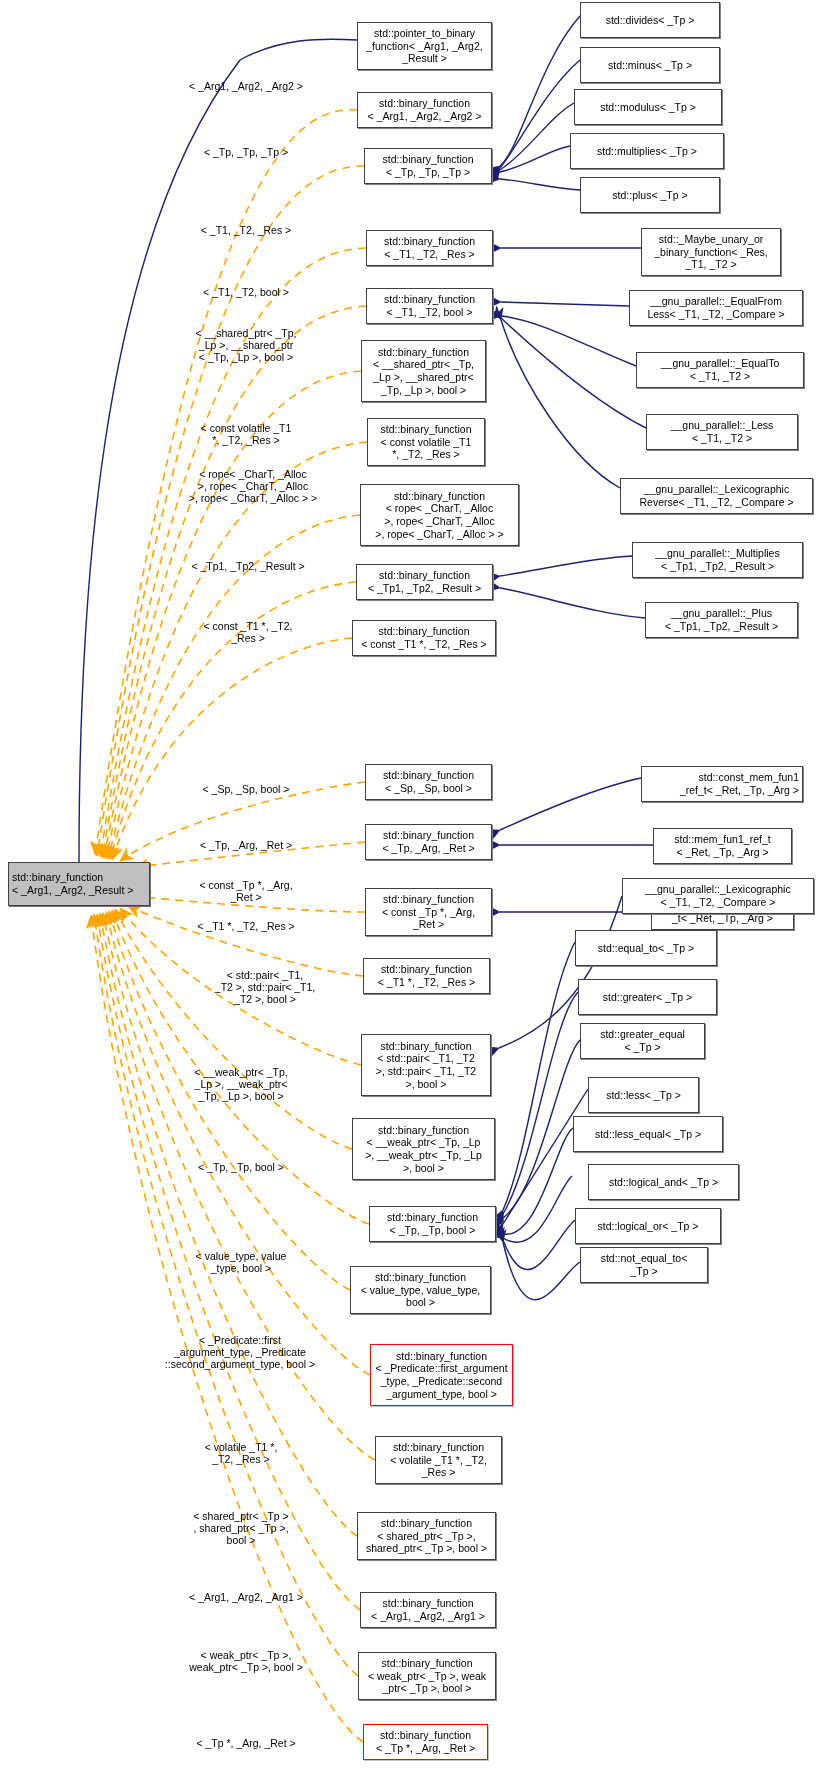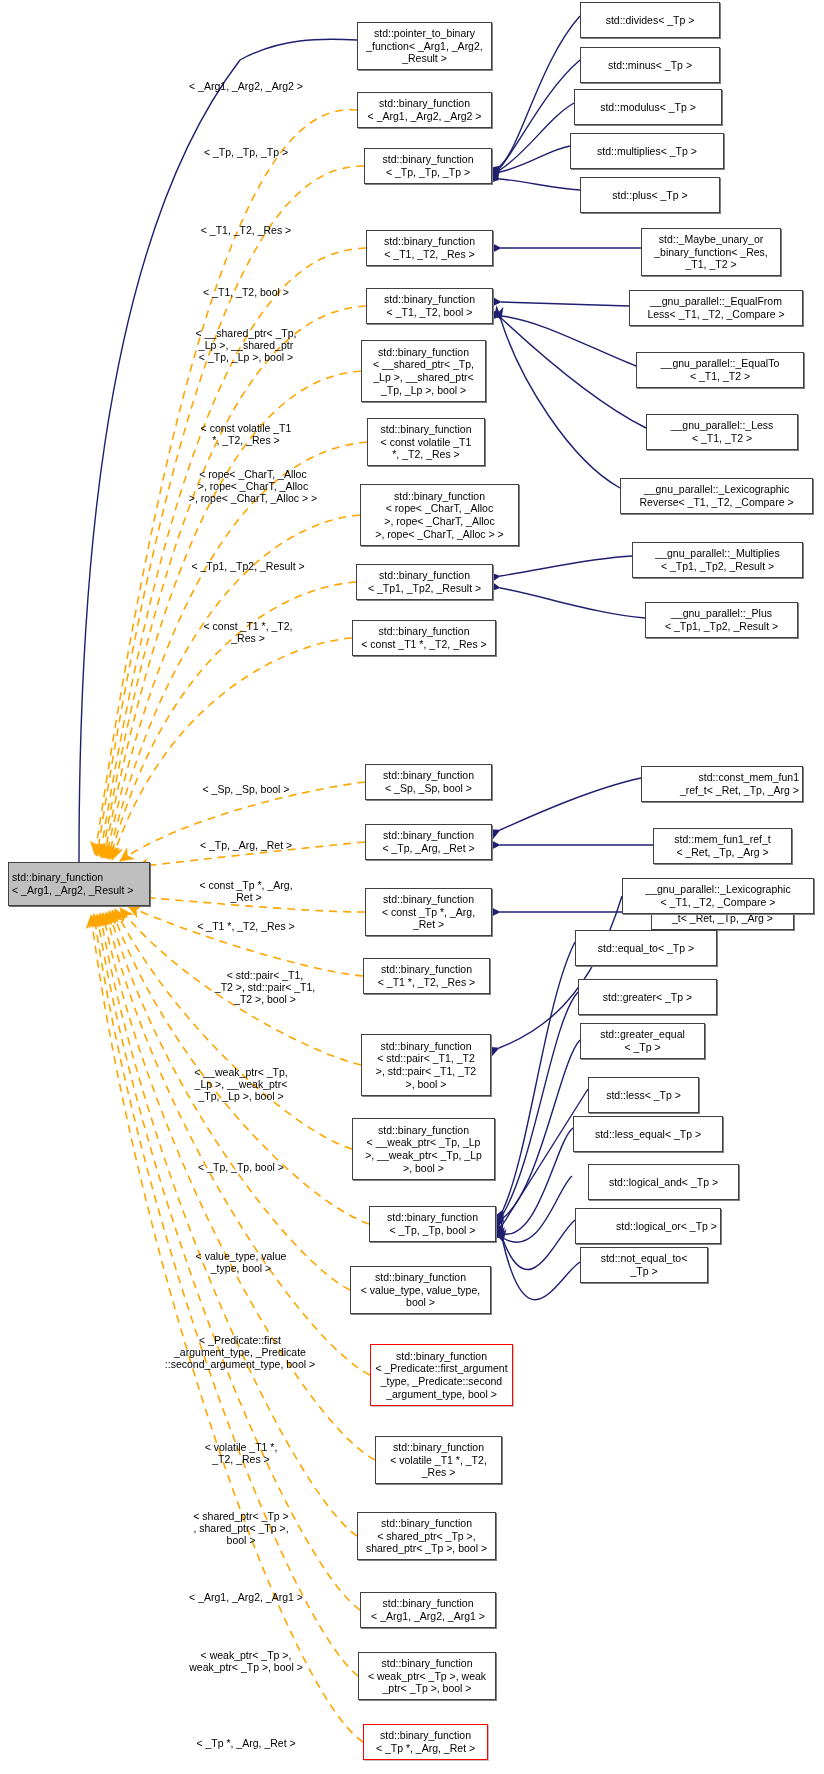--- a/index.html
+++ b/index.html
@@ -213,21 +213,21 @@
 _t&lt; _Ret, _Tp, _Arg &gt;</span></div>
       <div class="node" style="left: 622px; top: 878px; width: 192px; height: 36px;"><span class="txt">__gnu_parallel::_Lexicographic
 &lt; _T1, _T2, _Compare &gt;</span></div>
       <div class="node" style="left: 575px; top: 930px; width: 142px; height: 24px;"><span class="txt">std::equal_to&lt; _Tp &gt;</span></div>
       <div class="node" style="left: 578px; top: 979px; width: 139px; height: 18px;"><span class="txt">std::greater&lt; _Tp &gt;</span></div>
       <div class="node" style="left: 580px; top: 1023px; width: 125px; height: 36px;"><span class="txt">std::greater_equal
 &lt; _Tp &gt;</span></div>
       <div class="node" style="left: 588px; top: 1077px; width: 111px; height: 24px;"><span class="txt">std::less&lt; _Tp &gt;</span></div>
       <div class="node" style="left: 573px; top: 1116px; width: 150px; height: 24px;"><span class="txt">std::less_equal&lt; _Tp &gt;</span></div>
       <div class="node" style="left: 572px; top: 1164px; width: 151px; height: 20px; margin-left: 16px;"><span class="txt">std::logical_and&lt; _Tp &gt;</span></div>
-      <div class="node" style="left: 575px; top: 1208px; width: 146px; height: 24px; text-align: right;"><span class="txt">std::logical_or&lt; _Tp &gt;</span></div>
+      <div class="node" style="left: 575px; top: 1208px; width: 146px; height: 24px;"><span class="txt">std::logical_or&lt; _Tp &gt;</span></div>
       <div class="node" style="left: 580px; top: 1247px; width: 128px; height: 36px;"><span class="txt">std::not_equal_to&lt;
 _Tp &gt;</span></div>
     </div>
   <div id="labels-layer">
       <div class="edgelabel" style="left: 246px; top: 80px;">&lt; _Arg1, _Arg2, _Arg2 &gt;</div>
       <div class="edgelabel" style="left: 246px; top: 146px;">&lt; _Tp, _Tp, _Tp &gt;</div>
       <div class="edgelabel" style="left: 246px; top: 224px;">&lt; _T1, _T2, _Res &gt;</div>
       <div class="edgelabel" style="left: 246px; top: 286px;">&lt; _T1, _T2, bool &gt;</div>
       <div class="edgelabel" style="left: 246px; top: 327px;">&lt; __shared_ptr&lt; _Tp,
 _Lp &gt;, __shared_ptr

